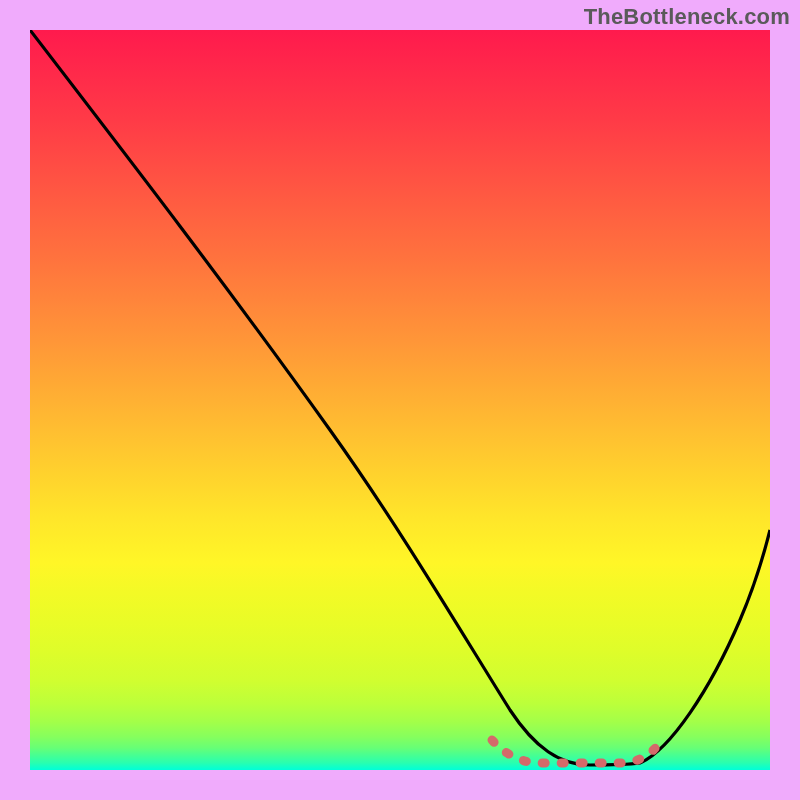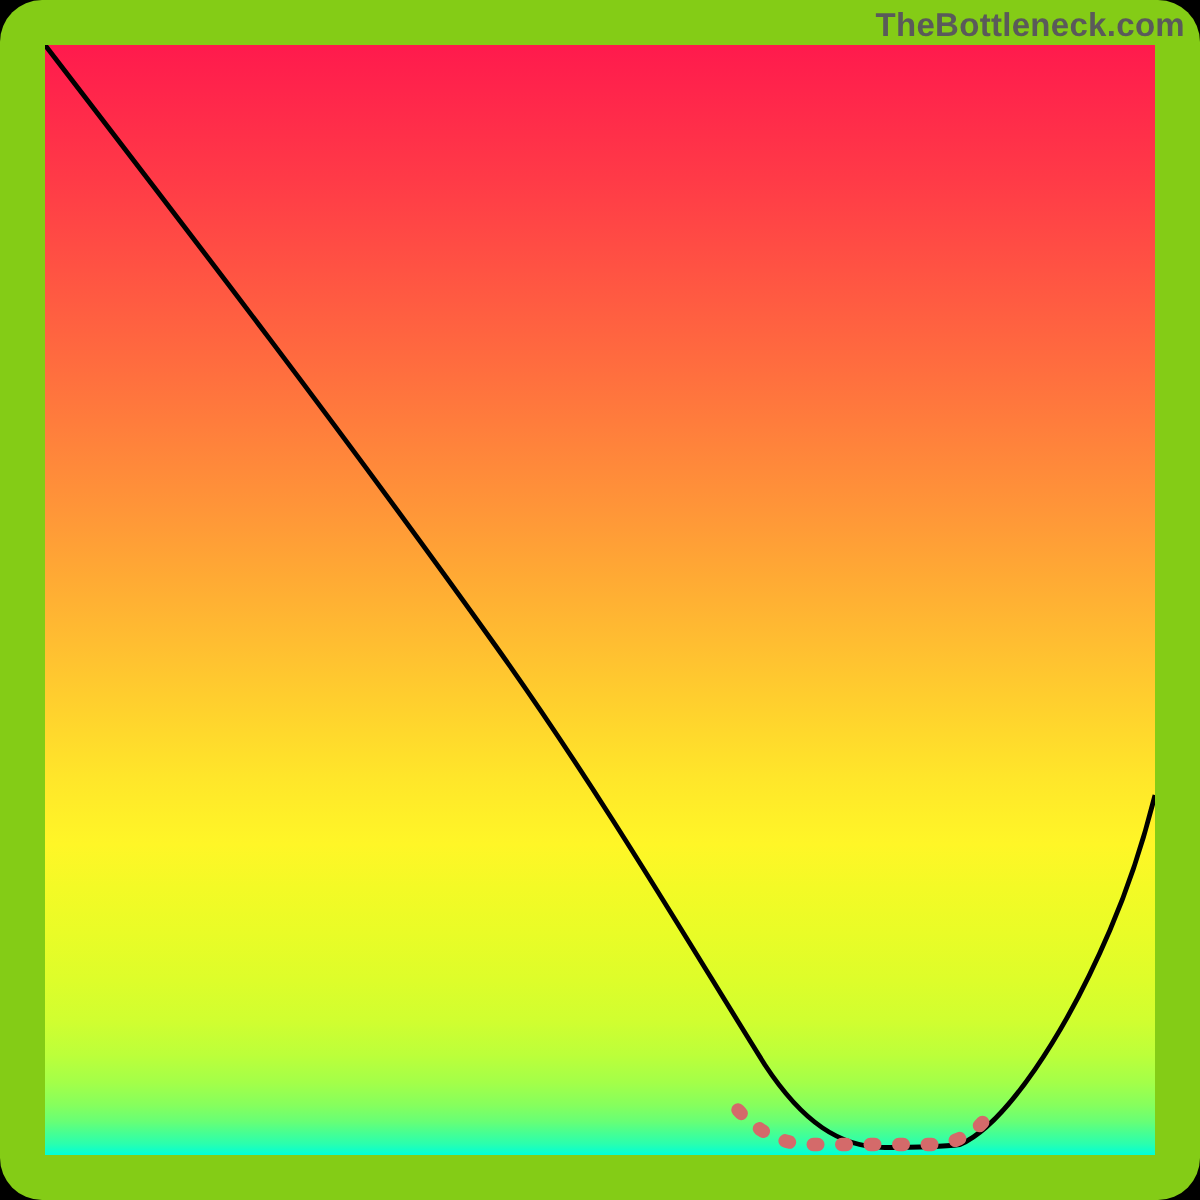--- a/index.html
+++ b/index.html
@@ -6,22 +6,21 @@
     margin: 0;
     padding: 0;
     width: 800px;
     height: 800px;
     background: #000;
     overflow: hidden;
   }
   .frame {
     position: absolute;
     inset: 0;
-    background: #84cc16;
-    border-radius: 28px;
+    background: #f0abfc;
   }
   .plot-area {
     position: absolute;
     left: 30px;
     top: 30px;
     width: 740px;
     height: 740px;
     overflow: hidden;
   }
   .gradient {

